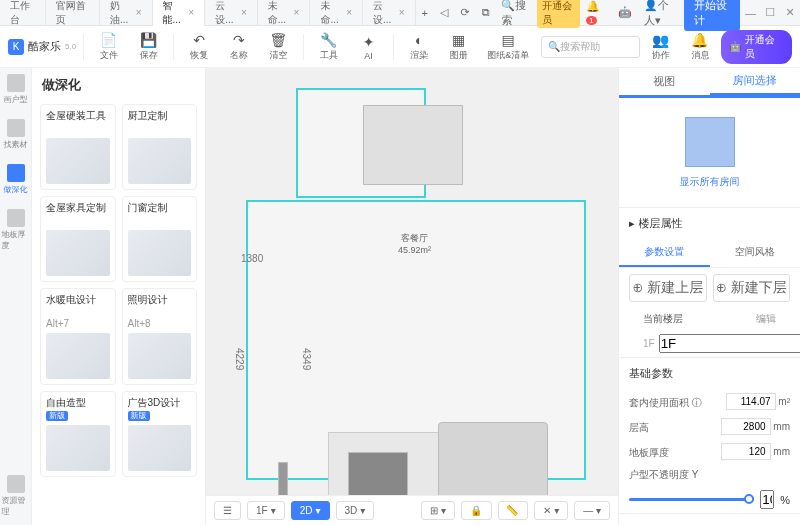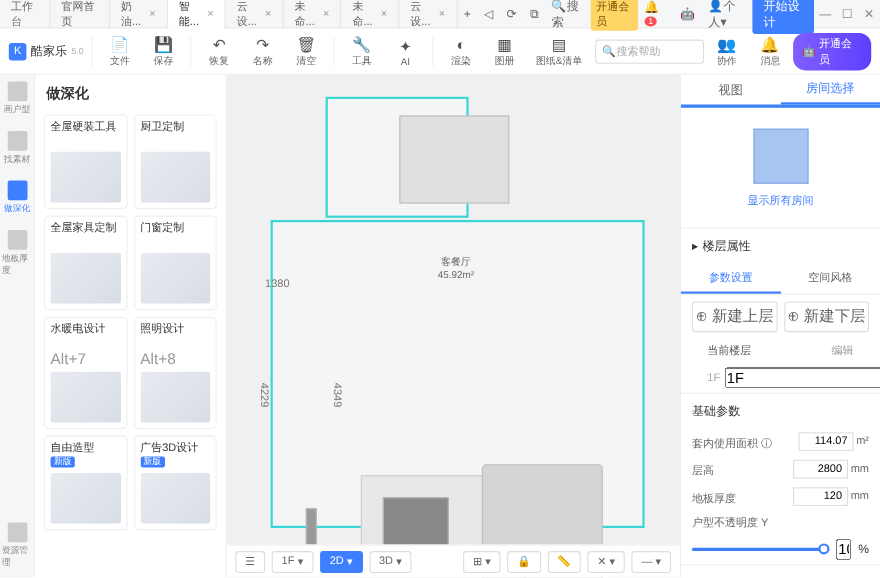--- a/index.html
+++ b/index.html
@@ -30,21 +30,21 @@
 .sidebar-narrow .nitem.active { color: #3d7fff; }
 .sidebar-narrow .nitem .nicon { width: 18px; height: 18px; background: #ccc; border-radius: 2px; margin-bottom: 2px; }
 .sidebar-narrow .nitem.active .nicon { background: #3d7fff; }
 .sidebar-narrow .bottom { margin-top: auto; margin-bottom: 8px; }
 
 .sidebar-panel { width: 174px; background: #fff; border-right: 1px solid #eee; padding: 8px; overflow-y: auto; }
 .sidebar-panel h3 { font-size: 13px; font-weight: 600; margin-bottom: 10px; padding-left: 2px; }
 .cards { display: grid; grid-template-columns: 1fr 1fr; gap: 6px; }
 .card { border: 1px solid #eee; border-radius: 4px; padding: 5px; cursor: pointer; }
 .card .ctitle { font-size: 10px; color: #333; line-height: 1.2; min-height: 24px; }
-.card .csub { font-size: 14px; color: #999; }
+.card .csub { font-size: 10px; color: #999; }
 .card .badge-new { background: #3d7fff; color: #fff; font-size: 8px; padding: 0 3px; border-radius: 2px; display: inline-block; }
 .card .cimg { width: 100%; height: 46px; background: linear-gradient(135deg,#e8ebf0,#d8dde5); border-radius: 2px; margin-top: 4px; }
 
 .canvas { flex: 1; position: relative; background: #f0f0f0; overflow: hidden; }
 .canvas .plan { position: absolute; left: 40px; top: 20px; width: 370px; height: 390px; }
 .room-outline { position: absolute; border: 2px solid #3ad6d6; background: #f5f5f5; }
 .room1 { left: 50px; top: 0; width: 130px; height: 110px; }
 .room2 { left: 0; top: 112px; width: 340px; height: 280px; }
 .room-label { position: absolute; font-size: 9px; color: #666; text-align: center; }
 .dim { position: absolute; font-size: 10px; color: #777; }

